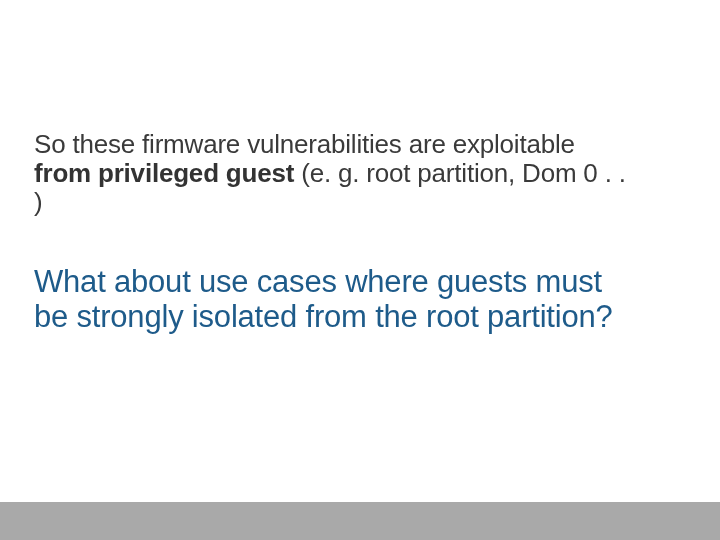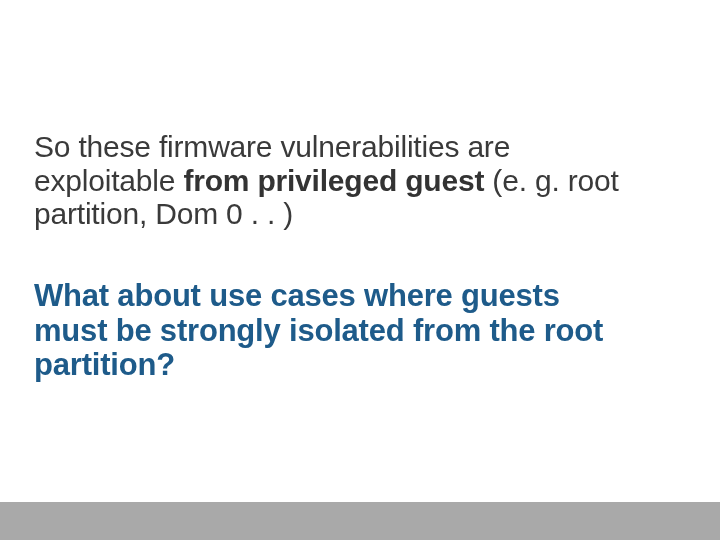--- a/index.html
+++ b/index.html
@@ -15,36 +15,36 @@
     position: relative;
     background: #ffffff;
   }
   .content {
     position: absolute;
     left: 34px;
     top: 130px;
     width: 600px;
   }
   .para1 {
-    font-size: 30px;
+    font-size: 26px;
     line-height: 1.12;
     color: #3a3a3a;
     font-weight: 400;
     letter-spacing: -0.2px;
     margin-bottom: 48px;
   }
   .para1 .bold {
     font-weight: 700;
     color: #333;
   }
   .para2 {
     font-size: 31px;
     line-height: 1.12;
     color: #1e5b8a;
-    font-weight: 700;
+    font-weight: 400;
     letter-spacing: -0.2px;
   }
   .footer-bar {
     position: absolute;
     left: 0;
     bottom: 0;
     width: 720px;
     height: 38px;
     background: #a9a9a9;
   }

